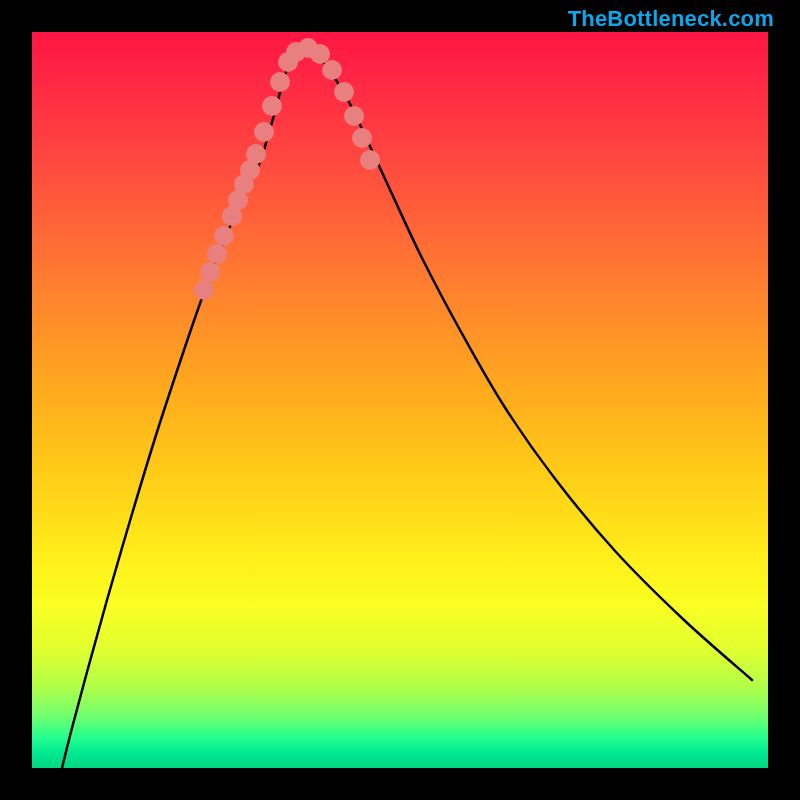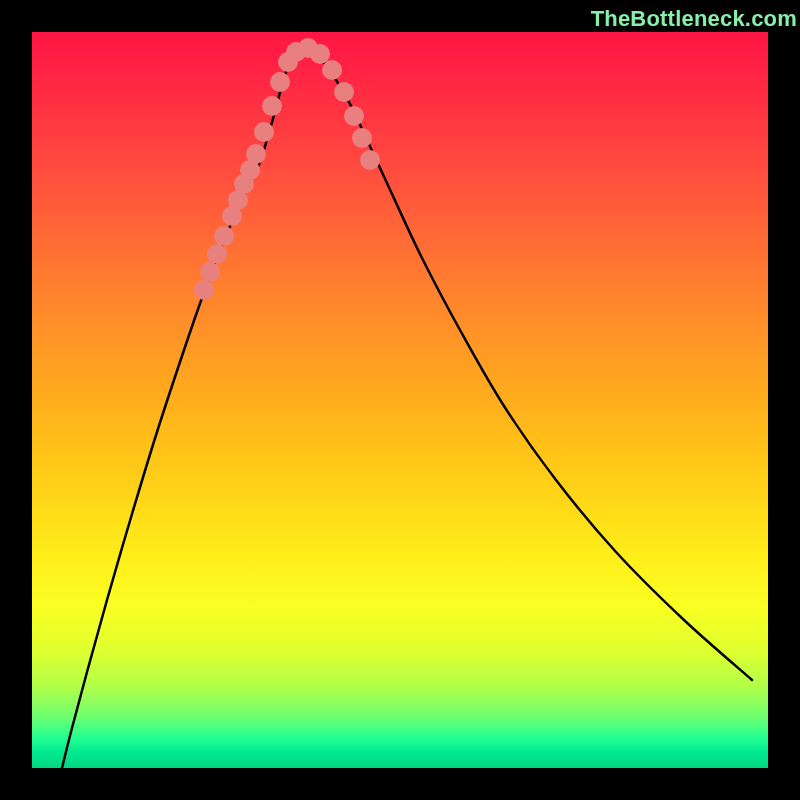--- a/index.html
+++ b/index.html
@@ -30,25 +30,25 @@
       #e0ff30 84%,
       #b0ff48 89%,
       #70ff70 93%,
       #20ff90 96%,
       #00e890 98%,
       #00d880 100%);
   }
   .watermark {
     position: absolute;
     top: 6px;
-    right: 3px;
+    right: 26px;
     font-family: Arial, Helvetica, sans-serif;
     font-size: 22px;
     font-weight: bold;
-    color: #86efac;
+    color: #0ea5e9;
     letter-spacing: 0.2px;
   }
   .curve-holder {
     position: absolute;
     left: 0;
     top: 0;
     width: 736px;
     height: 736px;
     pointer-events: none;
   }

